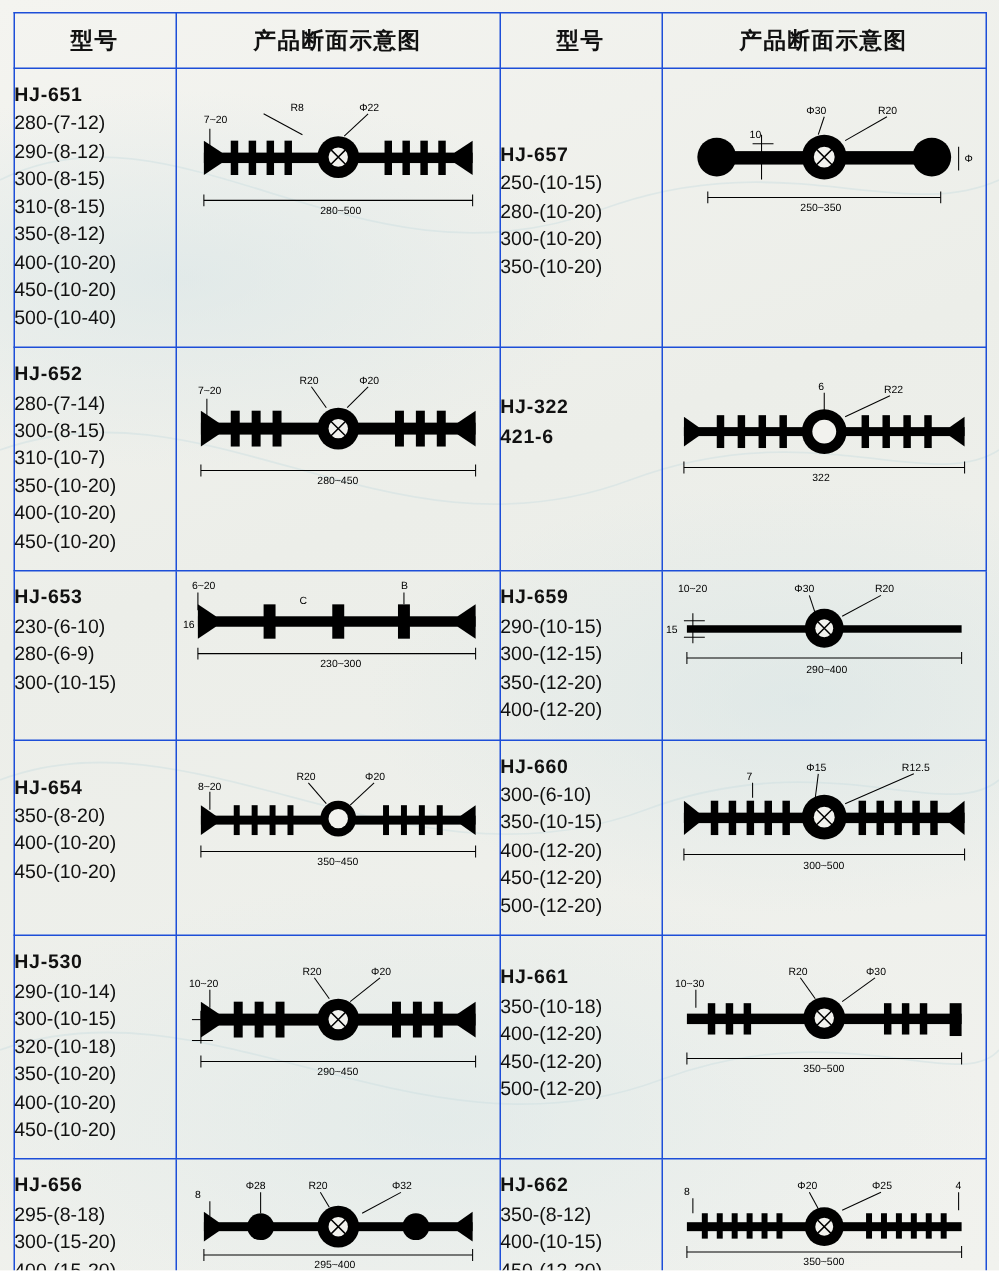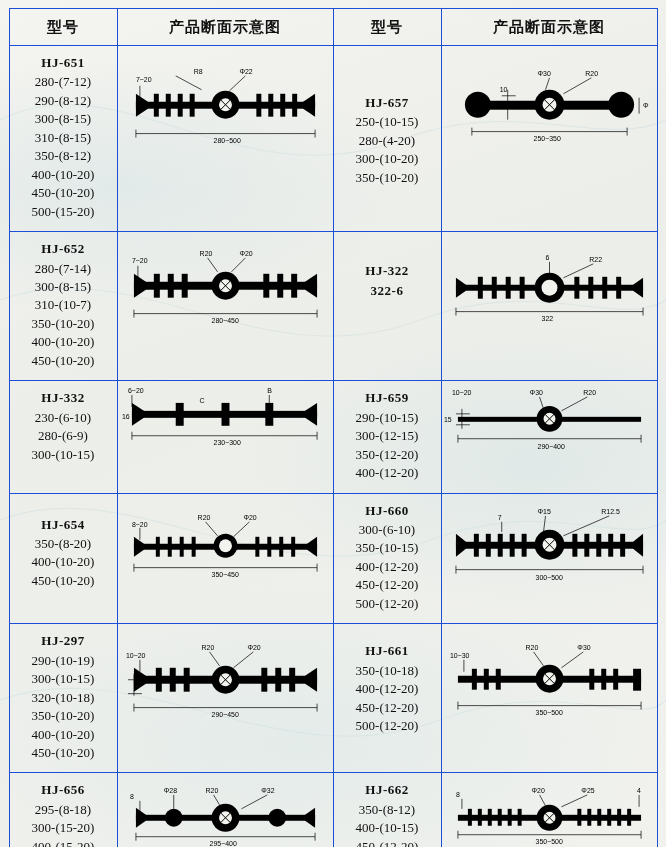--- a/index.html
+++ b/index.html
@@ -53,25 +53,23 @@
     vertical-align: middle;
     font-size: 15px;
     font-weight: bold;
     color: #111;
     letter-spacing: 1px;
   }
   .col-model { width: 108px; }
   .col-fig { width: 216px; }
   .model-cell {
     padding: 8px 0 10px 0;
-    text-align: center;
     font-size: 13px;
     color: #111;
     line-height: 1.42;
-    font-family: Liberation Serif, serif;
   }
   .model-cell .code {
     font-weight: bold;
     letter-spacing: 0.5px;
     margin-bottom: 1px;
   }
   .model-cell .size {
     letter-spacing: 0;
   }
   .fig-cell {
@@ -125,21 +123,21 @@
       <tr class="rowA">
         <td class="model-cell">
           <div class="code">HJ-651</div>
           <div class="size">280-(7-12)</div>
           <div class="size">290-(8-12)</div>
           <div class="size">300-(8-15)</div>
           <div class="size">310-(8-15)</div>
           <div class="size">350-(8-12)</div>
           <div class="size">400-(10-20)</div>
           <div class="size">450-(10-20)</div>
-          <div class="size">500-(15-20)</div>
+          <div class="size">500-(10-40)</div>
         </td>
         <td class="fig-cell">
           <svg viewBox="0 0 216 172" preserveAspectRatio="xMidYMid meet">
             <g fill="#000">
               <rect x="18" y="56" width="180" height="7"></rect>
               <path d="M18,48 L30,56 L30,63 L18,71 Z"></path>
               <path d="M198,48 L186,56 L186,63 L198,71 Z"></path>
               <g>
                 <rect x="36" y="48" width="5" height="23"></rect>
                 <rect x="48" y="48" width="5" height="23"></rect>
@@ -166,21 +164,21 @@
               <text x="76" y="28">R8</text>
               <text x="122" y="28">Φ22</text>
               <text x="96" y="97">280~500</text>
             </g>
           </svg>
         </td>
         <td class="model-cell">
           <div style="height:40px"></div>
           <div class="code">HJ-657</div>
           <div class="size">250-(10-15)</div>
-          <div class="size">280-(4-20)</div>
+          <div class="size">280-(10-20)</div>
           <div class="size">300-(10-20)</div>
           <div class="size">350-(10-20)</div>
         </td>
         <td class="fig-cell">
           <svg viewBox="0 0 216 172" preserveAspectRatio="xMidYMid meet">
             <g fill="#000">
               <rect x="30" y="55" width="156" height="9"></rect>
               <circle cx="36" cy="59" r="13"></circle>
               <circle cx="180" cy="59" r="13"></circle>
               <circle cx="108" cy="59" r="15"></circle>
@@ -246,21 +244,21 @@
               <text x="14" y="31">7~20</text>
               <text x="82" y="24">R20</text>
               <text x="122" y="24">Φ20</text>
               <text x="94" y="91">280~450</text>
             </g>
           </svg>
         </td>
         <td class="model-cell">
           <div style="height:22px"></div>
           <div class="code">HJ-322</div>
-          <div class="code">322-6</div>
+          <div class="code">421-6</div>
         </td>
         <td class="fig-cell">
           <svg viewBox="0 0 216 116" preserveAspectRatio="xMidYMid meet">
             <g fill="#000">
               <rect x="14" y="53" width="188" height="6"></rect>
               <path d="M14,46 L24,53 L24,59 L14,66 Z"></path>
               <path d="M202,46 L192,53 L192,59 L202,66 Z"></path>
               <g>
                 <rect x="36" y="45" width="5" height="22"></rect>
                 <rect x="50" y="45" width="5" height="22"></rect>
@@ -284,21 +282,21 @@
               <text x="104" y="28">6</text>
               <text x="148" y="30">R22</text>
               <text x="100" y="89">322</text>
             </g>
           </svg>
         </td>
       </tr>
 
       <tr class="rowC">
         <td class="model-cell">
-          <div class="code">HJ-332</div>
+          <div class="code">HJ-653</div>
           <div class="size">230-(6-10)</div>
           <div class="size">280-(6-9)</div>
           <div class="size">300-(10-15)</div>
         </td>
         <td class="fig-cell">
           <svg viewBox="0 0 216 74" preserveAspectRatio="xMidYMid meet">
             <g fill="#000">
               <rect x="14" y="30" width="186" height="7"></rect>
               <path d="M14,22 L26,30 L26,37 L14,45 Z"></path>
               <path d="M200,22 L188,30 L188,37 L200,45 Z"></path>
@@ -441,22 +439,22 @@
               <text x="96" y="20">Φ15</text>
               <text x="160" y="20">R12.5</text>
               <text x="94" y="86">300~500</text>
             </g>
           </svg>
         </td>
       </tr>
 
       <tr class="rowE">
         <td class="model-cell">
-          <div class="code">HJ-297</div>
-          <div class="size">290-(10-19)</div>
+          <div class="code">HJ-530</div>
+          <div class="size">290-(10-14)</div>
           <div class="size">300-(10-15)</div>
           <div class="size">320-(10-18)</div>
           <div class="size">350-(10-20)</div>
           <div class="size">400-(10-20)</div>
           <div class="size">450-(10-20)</div>
         </td>
         <td class="fig-cell">
           <svg viewBox="0 0 216 116" preserveAspectRatio="xMidYMid meet">
             <g fill="#000">
               <rect x="16" y="52" width="184" height="8"></rect>

